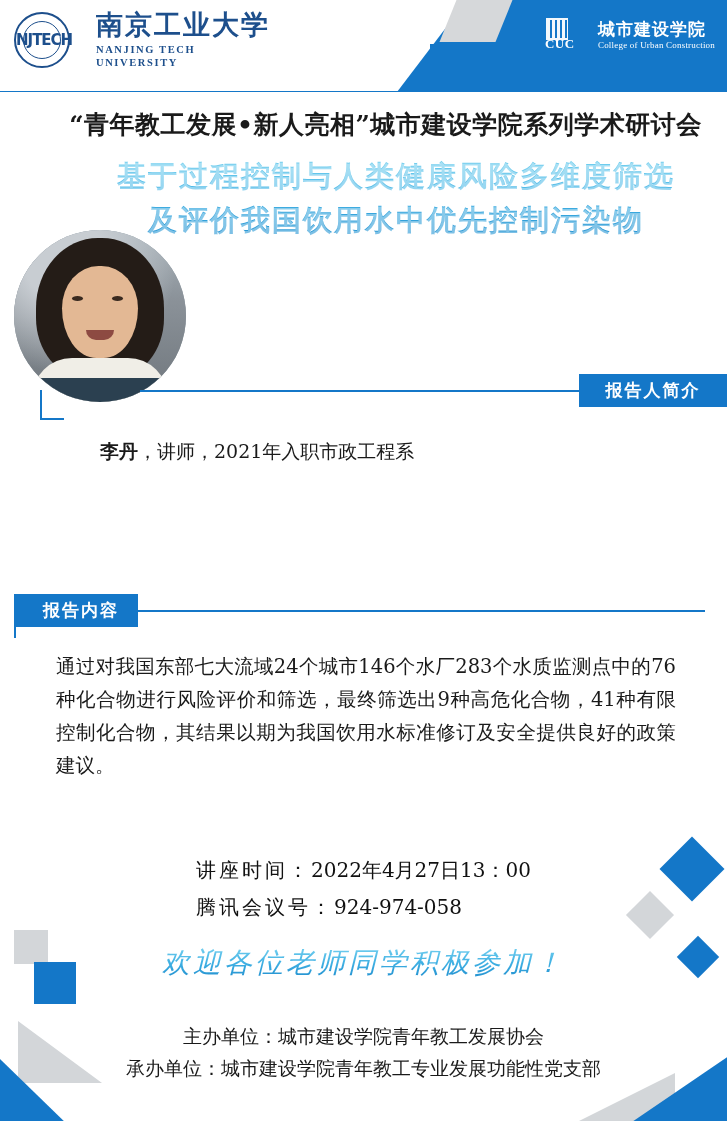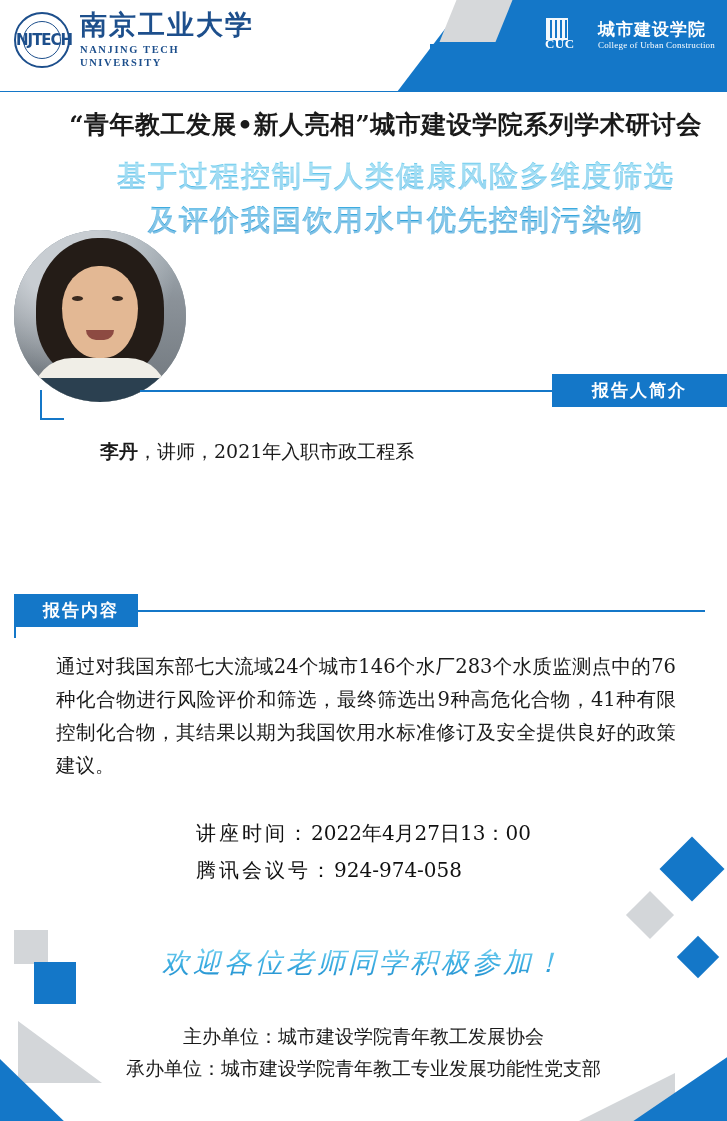--- a/index.html
+++ b/index.html
@@ -49,21 +49,21 @@
     width: 46px;
     height: 34px;
     background: #1477c8;
   }
   .nt-logo {
     position: absolute;
     left: 14px;
     top: 10px;
     display: flex;
     align-items: center;
-    gap: 10px;
+    gap: 26px;
   }
   .nt-seal {
     width: 56px;
     height: 56px;
     border-radius: 50%;
     border: 2px solid #1d4f8c;
     box-sizing: border-box;
     position: relative;
     background: #ffffff;
   }
@@ -266,21 +266,21 @@
     letter-spacing: 2px;
     display: flex;
     align-items: center;
     justify-content: center;
     padding: 0 14px;
     box-sizing: border-box;
   }
   .tag.right {
     right: 0;
     top: 374px;
-    width: 175px;
+    width: 148px;
   }
   .tag.left {
     left: 14px;
     top: 594px;
     width: 124px;
     padding-left: 24px;
   }
   .rule {
     position: absolute;
     height: 2px;
@@ -335,21 +335,21 @@
     font-size: 19.5px;
     line-height: 1.7;
     color: #1a1a1a;
     text-align: justify;
   }
 
   
   .meta {
     position: absolute;
     left: 196px;
-    top: 815px;
+    top: 852px;
     font-family: "DejaVu Serif", serif;
     font-size: 20px;
     line-height: 1.85;
     color: #111111;
   }
   .meta .label { letter-spacing: 3px; }
 
   
   .welcome {
     position: absolute;

